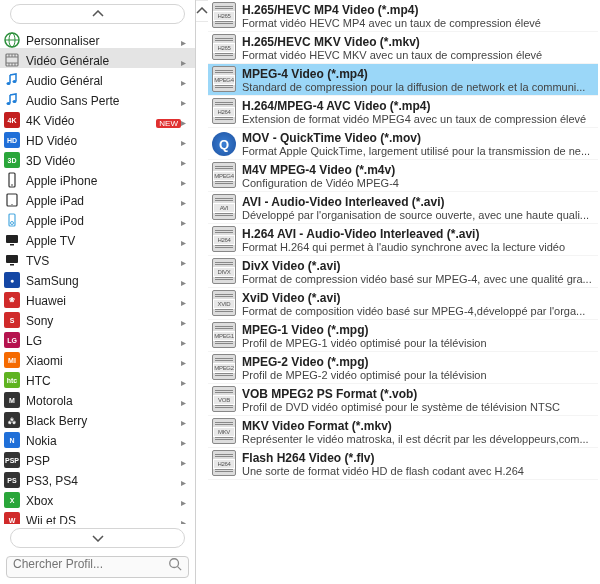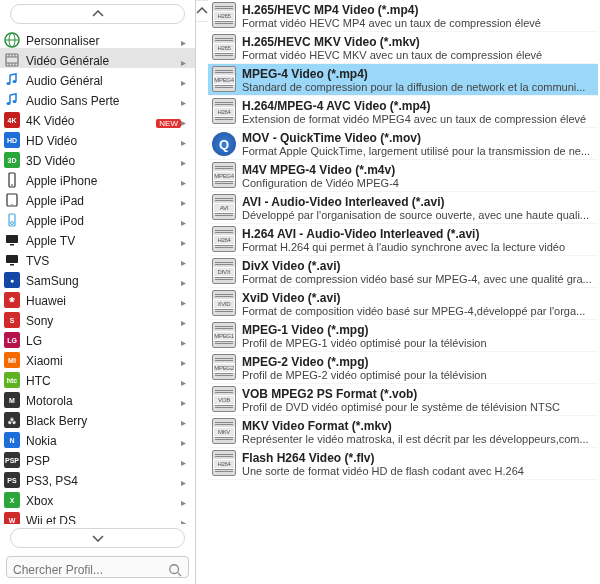--- a/index.html
+++ b/index.html
@@ -165,21 +165,21 @@
   .fmt-desc {
     font-size: 11px;
     color: #444;
     white-space: nowrap;
     overflow: hidden;
     text-overflow: ellipsis;
     margin-top: 0;
   }
   .search-wrap {
     display: flex;
-    align-items: flex-end;
+    align-items: flex-start;
     border: 1px solid #ccc;
     border-radius: 4px;
     margin: 4px 6px 6px 6px;
     height: 22px;
     padding: 0 6px;
     background: #fafafa;
   }
   .search-wrap input {
     flex: 1;
     border: none;

